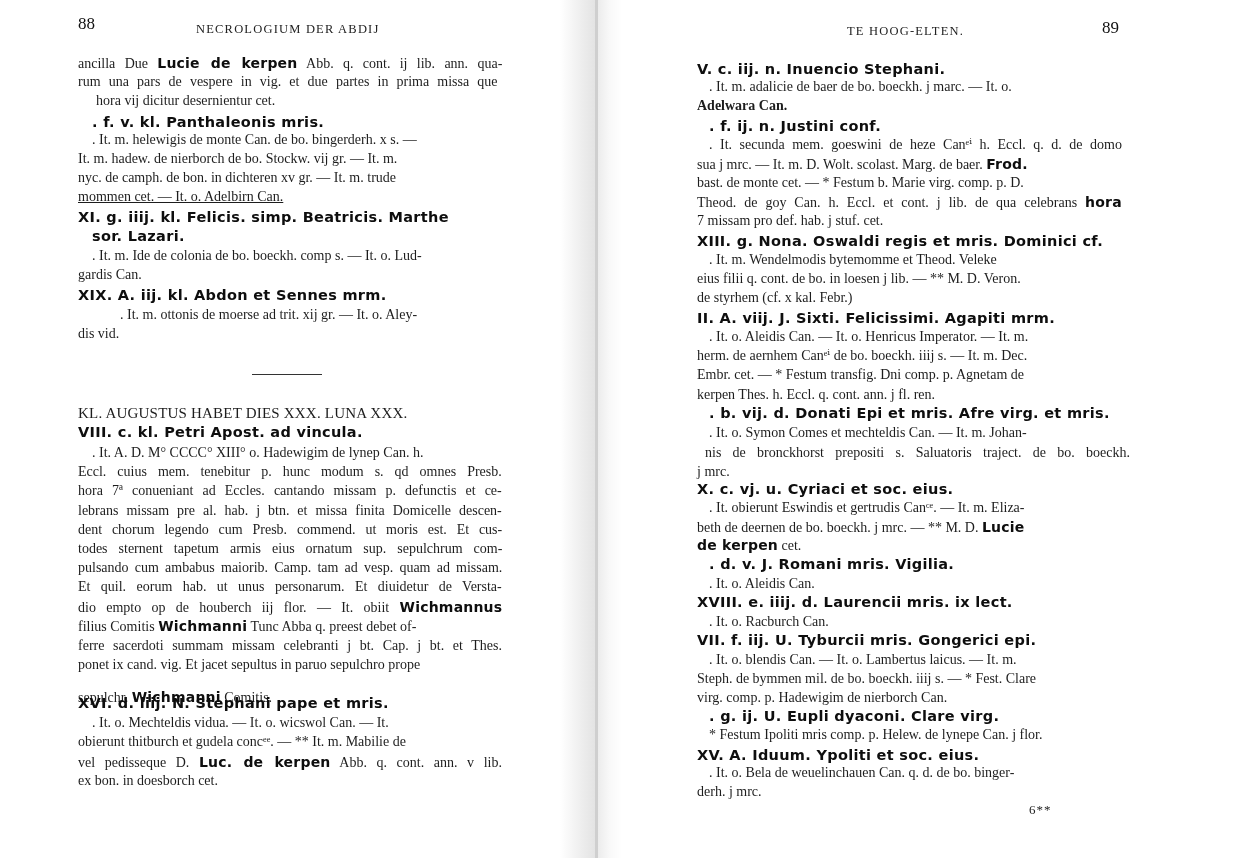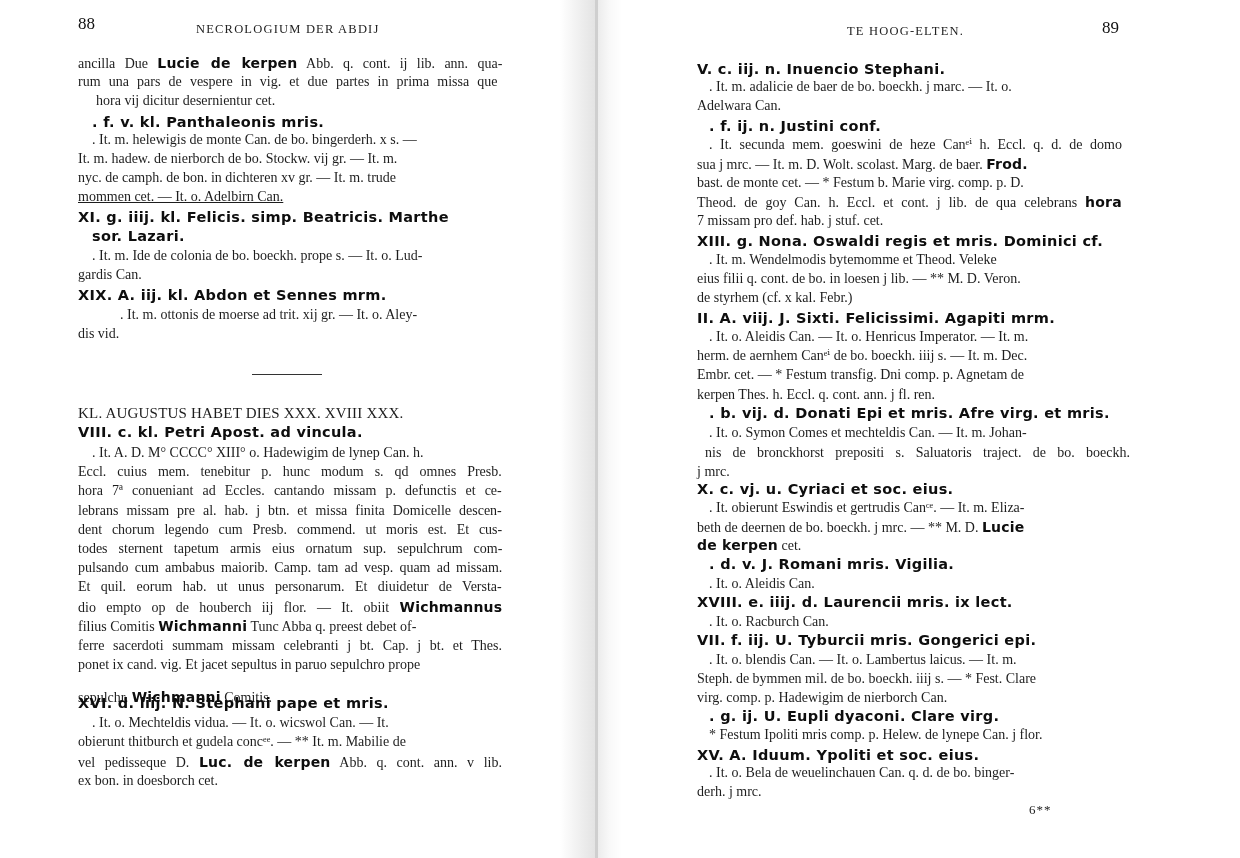--- a/index.html
+++ b/index.html
@@ -54,26 +54,26 @@
         <div class="line" style="left: 78px; top: 54px; word-spacing: 5.81818px;"><span>ancilla Due </span><span class="b">Lucie de kerpen</span><span> Abb. q. cont. ij lib. ann. qua-</span></div>
         <div class="line" style="left: 78px; top: 73px; word-spacing: 4.64286px;"><span>rum una pars de vespere in  vig. et due partes in prima missa que</span></div>
         <div class="line" style="left: 78px; top: 92px; margin-left: 18px;"><span>hora vij dicitur desernientur cet.</span></div>
         <div class="line head" style="left: 92px; top: 113px;"><span>. f. v. kl. Panthaleonis mris.</span></div>
         <div class="line" style="left: 92px; top: 131px;"><span>. It. m. helewigis de monte Can. de bo. bingerderh. x s. —</span></div>
         <div class="line" style="left: 78px; top: 150px;"><span>It. m. hadew. de nierborch de bo. Stockw. vij gr. — It. m.</span></div>
         <div class="line" style="left: 78px; top: 169px;"><span>nyc. de camph. de bon. in dichteren xv gr. — It. m. trude</span></div>
         <div class="line" style="left: 78px; top: 188px; text-decoration: underline;"><span>mommen cet. — It. o. Adelbirn Can.</span></div>
         <div class="line head" style="left: 78px; top: 208px;"><span>XI. g. iiij. kl. Felicis. simp. Beatricis. Marthe</span></div>
         <div class="line head" style="left: 92px; top: 227px;"><span>sor. Lazari.</span></div>
-        <div class="line" style="left: 92px; top: 247px;"><span>. It. m. Ide de colonia de bo. boeckh. prope s. — It. o. Lud-</span></div>
+        <div class="line" style="left: 92px; top: 247px;"><span>. It. m. Ide de colonia de bo. boeckh. comp s. — It. o. Lud-</span></div>
         <div class="line" style="left: 78px; top: 266px;"><span>gardis Can.</span></div>
         <div class="line head" style="left: 78px; top: 286px;"><span>XIX. A. iij. kl. Abdon et Sennes mrm.</span></div>
         <div class="line" style="left: 92px; top: 306px; margin-left: 28px;"><span>. It. m. ottonis de moerse ad trit. xij gr. — It. o. Aley-</span></div>
         <div class="line" style="left: 78px; top: 325px;"><span>dis vid.</span></div>
-        <div class="line kl" style="left: 78px; top: 404px;"><span>KL. AUGUSTUS HABET DIES XXX. XVIII XXX.</span></div>
+        <div class="line kl" style="left: 78px; top: 404px;"><span>KL. AUGUSTUS HABET DIES XXX. LUNA XXX.</span></div>
         <div class="line head" style="left: 78px; top: 423px;"><span>VIII. c. kl. Petri Apost. ad vincula.</span></div>
         <div class="line" style="left: 92px; top: 444px;"><span>. It. A. D. M° CCCC° XIII° o. Hadewigim de lynep Can. h.</span></div>
         <div class="line" style="left: 78px; top: 463px; word-spacing: 7.5px;"><span>Eccl. cuius mem. tenebitur p. hunc modum s. qd omnes Presb.</span></div>
         <div class="line" style="left: 78px; top: 482px; word-spacing: 5.6px;"><span>hora 7ª conueniant ad Eccles. cantando missam p. defunctis et ce-</span></div>
         <div class="line" style="left: 78px; top: 502px; word-spacing: 4.45455px;"><span>lebrans missam pre al. hab. j btn. et missa finita Domicelle descen-</span></div>
         <div class="line" style="left: 78px; top: 521px; word-spacing: 6.3px;"><span>dent chorum legendo cum Presb. commend. ut moris est. Et cus-</span></div>
         <div class="line" style="left: 78px; top: 540px; word-spacing: 7.5px;"><span>todes sternent tapetum armis eius ornatum sup. sepulchrum com-</span></div>
         <div class="line" style="left: 78px; top: 559px; word-spacing: 2.7px;"><span>pulsando cum ambabus maiorib. Camp. tam ad vesp. quam ad missam.</span></div>
         <div class="line" style="left: 78px; top: 578px; word-spacing: 6.9px;"><span>Et quil. eorum hab. ut unus personarum. Et diuidetur de Versta-</span></div>
         <div class="line" style="left: 78px; top: 598px; word-spacing: 6.8px;"><span>dio empto op de houberch iij flor. — It. obiit </span><span class="b">Wichmannus</span></div>
@@ -89,21 +89,21 @@
       </div>
     <div class="rule"></div>
   </div>
 
   <div class="page page-right">
     <div class="running-head" style="left:250px; top:24px;">TE HOOG-ELTEN.</div>
     <div class="page-number" style="left:505px; top:18px;">89</div>
     <div id="right-lines">
         <div class="line head" style="left: 100px; top: 60px;"><span>V. c. iij. n. Inuencio Stephani.</span></div>
         <div class="line" style="left: 112px; top: 78px;"><span>. It. m. adalicie de baer de bo. boeckh. j marc. — It. o.</span></div>
-        <div class="line" style="left: 100px; top: 97px;"><span>Adelwara Can.</span></div>
+        <div class="line" style="left: 100px; top: 97px; font-weight: bold;"><span>Adelwara Can.</span></div>
         <div class="line head" style="left: 112px; top: 117px;"><span>. f. ij. n. Justini conf.</span></div>
         <div class="line" style="left: 112px; top: 136px; word-spacing: 4px;"><span>. It. secunda mem. goeswini de heze Canᵉⁱ h. Eccl. q. d. de domo</span></div>
         <div class="line" style="left: 100px; top: 155px;"><span>sua j mrc. — It. m. D. Wolt. scolast. Marg. de baer. </span><span class="b">Frod.</span></div>
         <div class="line" style="left: 100px; top: 174px;"><span>bast. de monte cet. — * Festum b. Marie virg. comp. p. D.</span></div>
         <div class="line" style="left: 100px; top: 193px; word-spacing: 4.46154px;"><span>Theod. de goy Can. h. Eccl. et cont. j lib. de qua celebrans </span><span class="b">hora</span></div>
         <div class="line" style="left: 100px; top: 212px;"><span>7 missam pro def. hab. j stuf. cet.</span></div>
         <div class="line head" style="left: 100px; top: 232px;"><span>XIII. g. Nona. Oswaldi regis et mris. Dominici cf.</span></div>
         <div class="line" style="left: 112px; top: 251px;"><span>. It. m. Wendelmodis bytemomme et Theod. Veleke</span></div>
         <div class="line" style="left: 100px; top: 270px;"><span>eius filii q. cont. de bo. in loesen j lib. — ** M. D. Veron.</span></div>
         <div class="line" style="left: 100px; top: 289px;"><span>de styrhem (cf. x kal. Febr.)</span></div>

